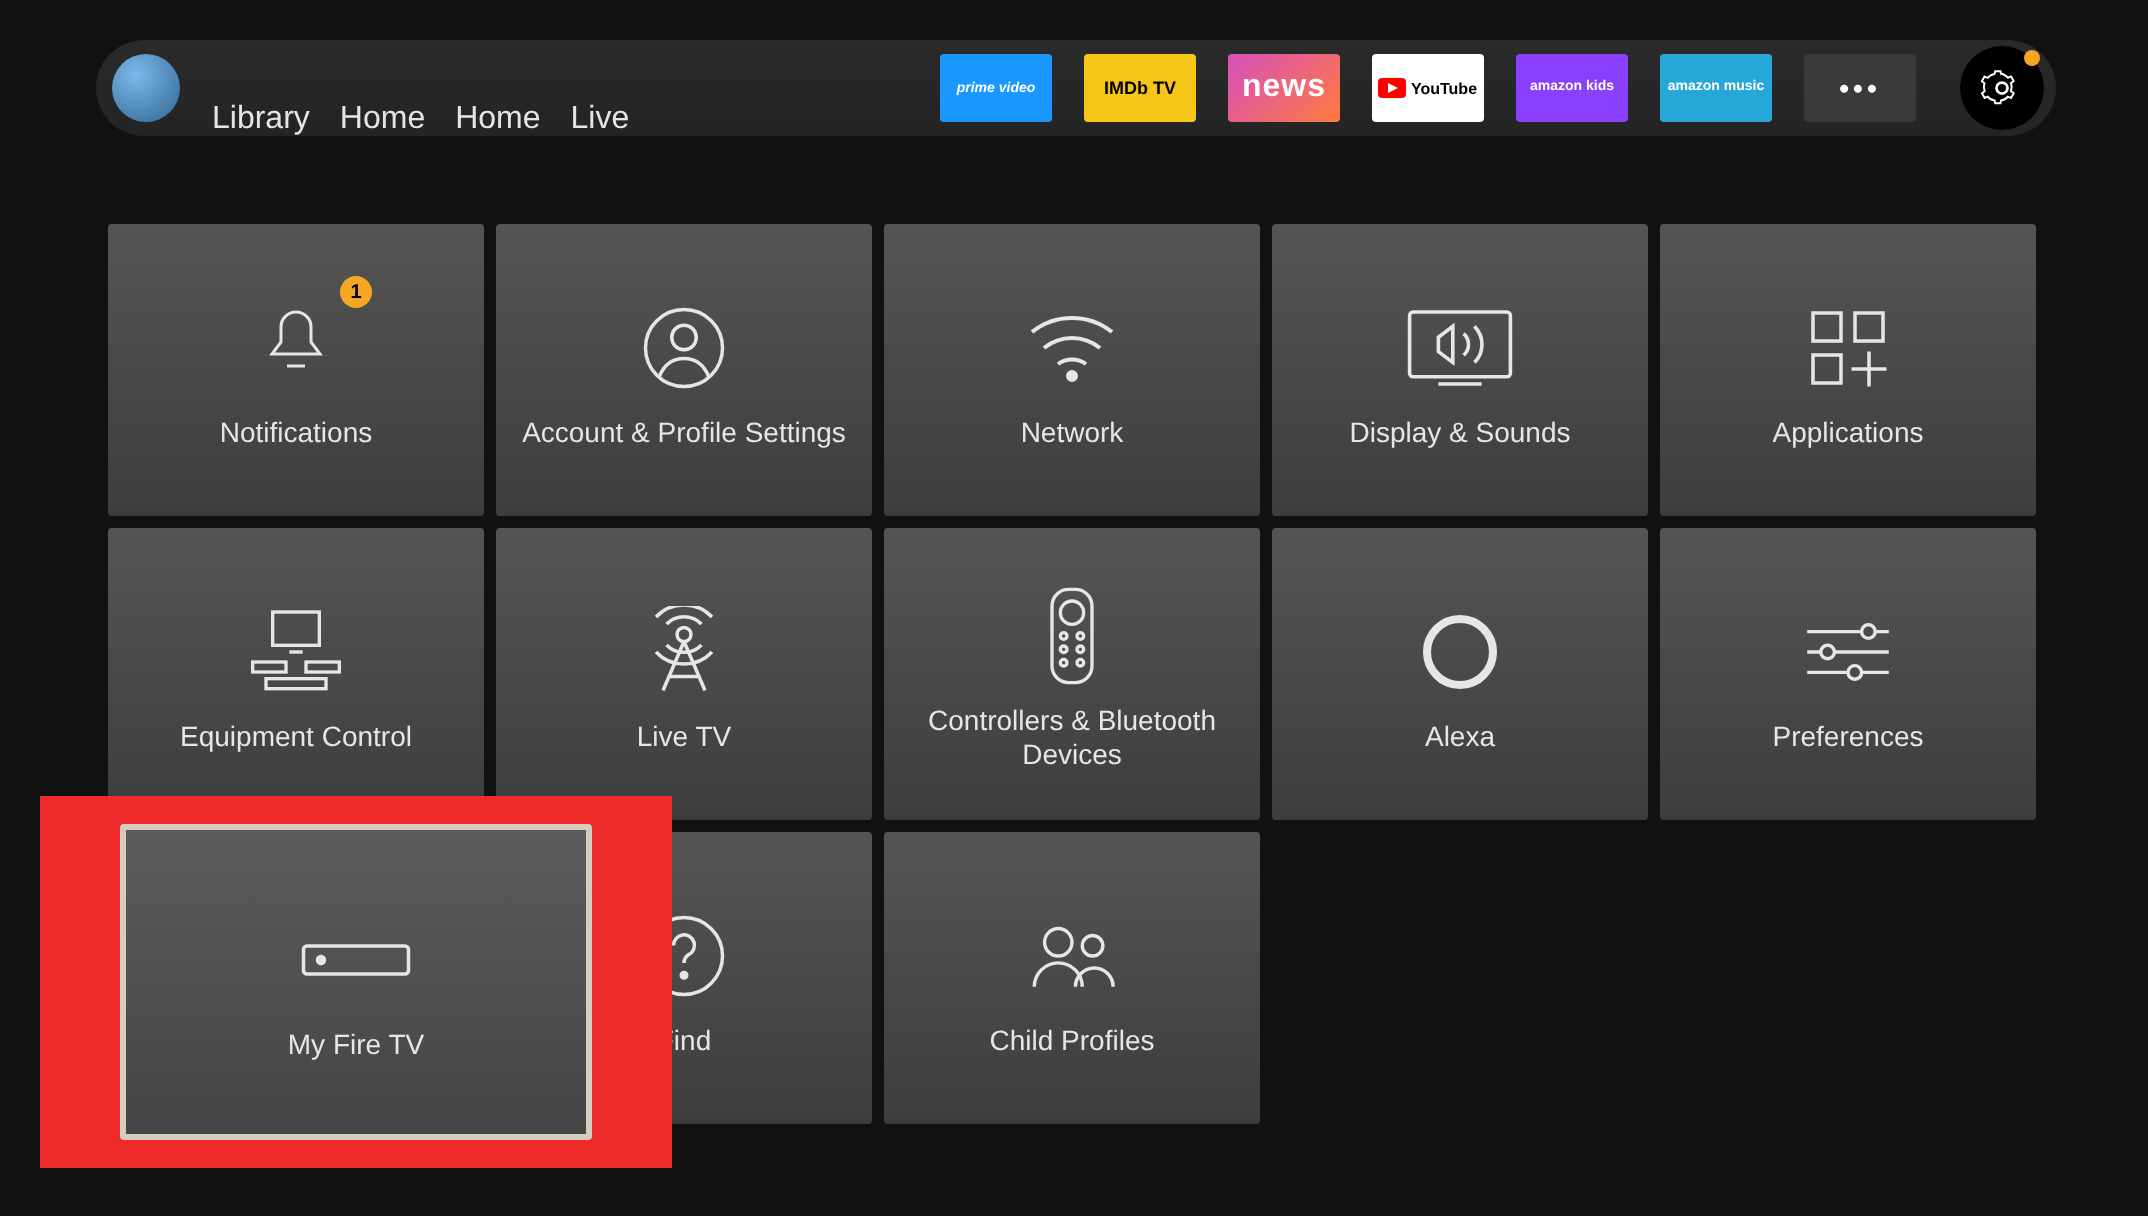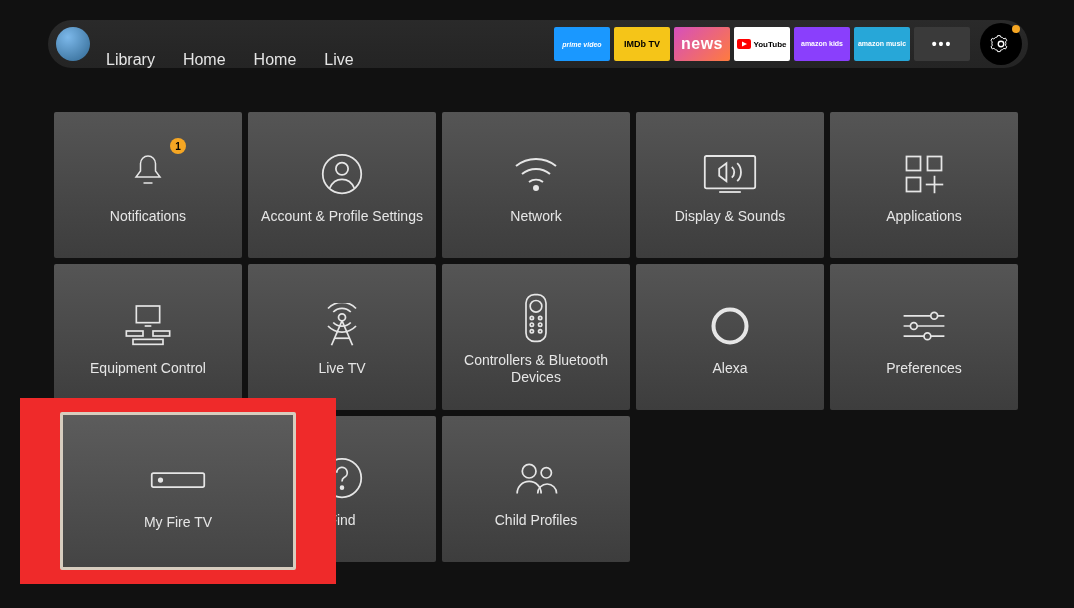--- a/index.html
+++ b/index.html
@@ -17,24 +17,24 @@
     border-radius: 28px;
     background: linear-gradient(#2a2a2a,#242424);
     display: flex; align-items: center;
     padding: 0 6px 0 8px;
   }
   .avatar-circle {
     width: 34px; height: 34px; border-radius: 50%;
     background: radial-gradient(circle at 35% 30%, #7cb8ea, #2f6690);
     margin-right: 16px;
   }
-  .nav-tabs { display: flex; gap: 28px; margin-top: 32px; }
+  .nav-tabs { display: flex; gap: 15px; margin-top: 32px; }
   .nav-tab { font-size: 16px; color: #e5e5e5; cursor: pointer; }
   .spacer { flex: 1; }
-  .app-tiles { display: flex; gap: 4px; align-items: center; padding-left: 32px; }
+  .app-tiles { display: flex; gap: 16px; align-items: center; padding-left: 32px; }
   .app-tile {
     width: 56px; height: 34px; border-radius: 2px;
     display: flex; align-items: center; justify-content: center;
     font-size: 8px; font-weight: 700; color: #fff; text-align: center;
   }
   .pv { background:#1a98ff; font-style: italic; font-size:7px; line-height:1; }
   .imdb { background:#f5c518; color:#000; font-size:9px;}
   .news { background: linear-gradient(135deg,#d64fbe,#ff7b3e); font-size:16px; letter-spacing:0.5px;}
   .yt { background:#fff; color:#000; font-size:8px;}
   .yt svg{vertical-align:middle}

